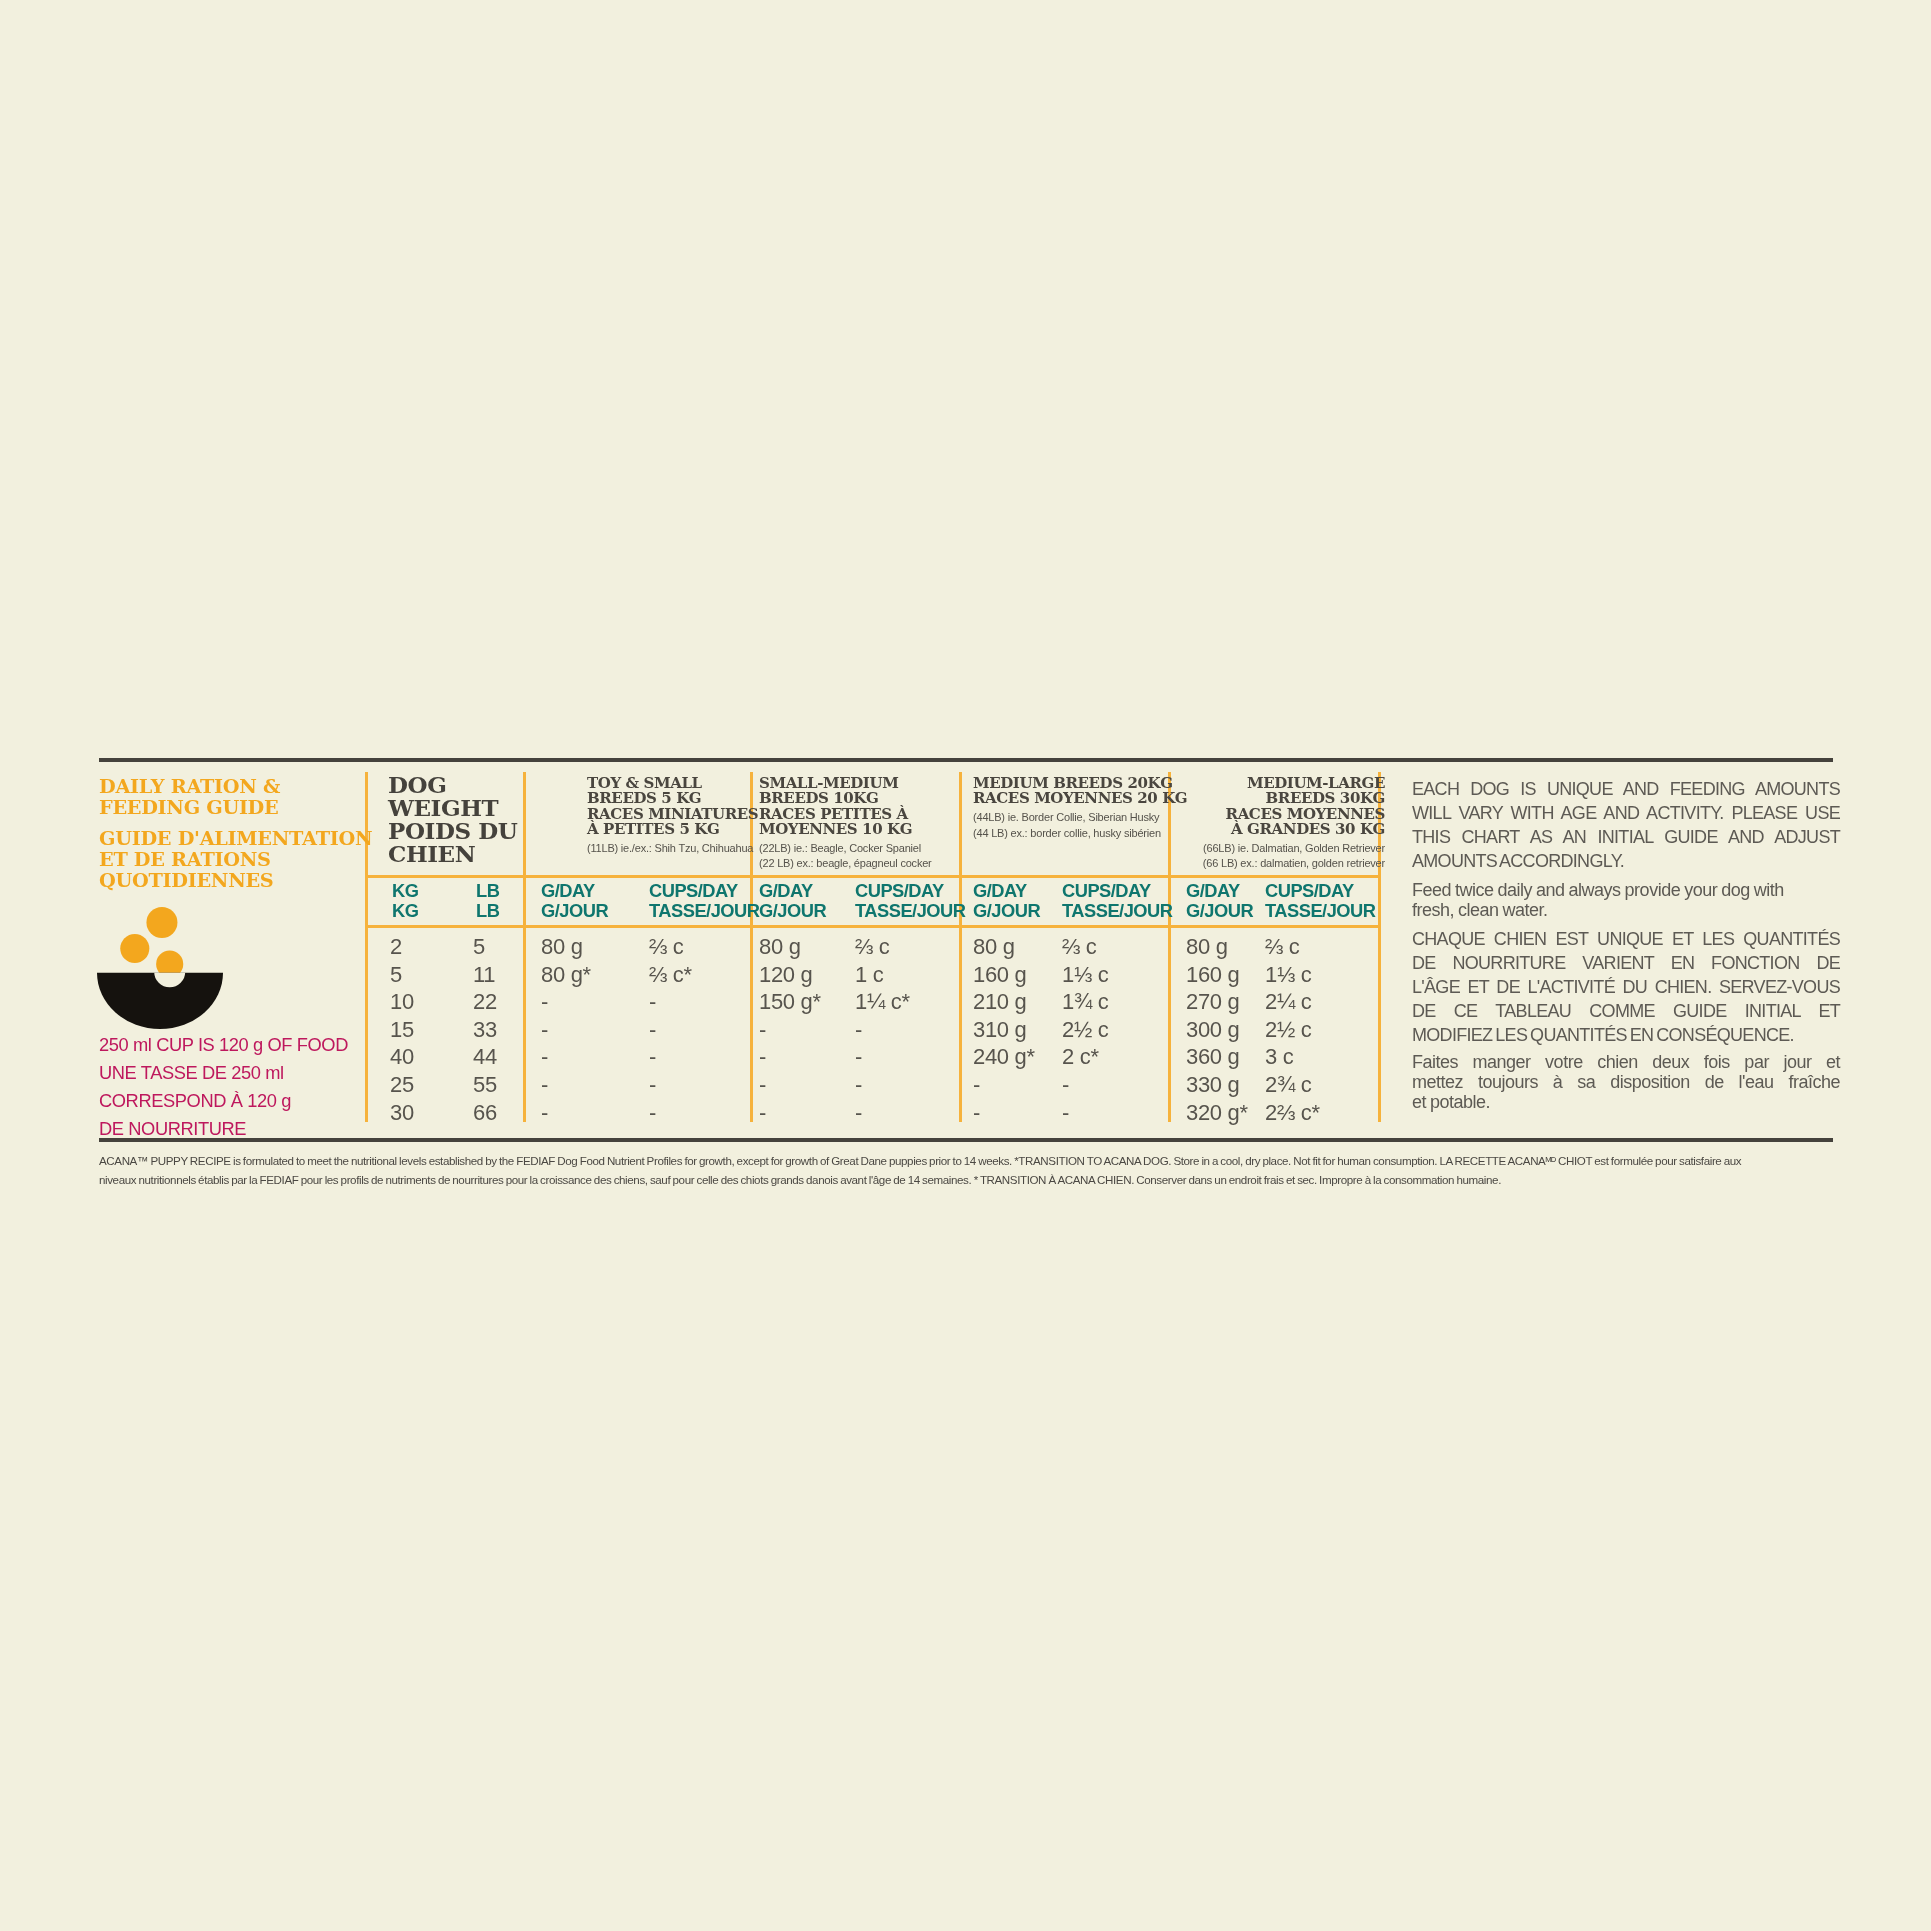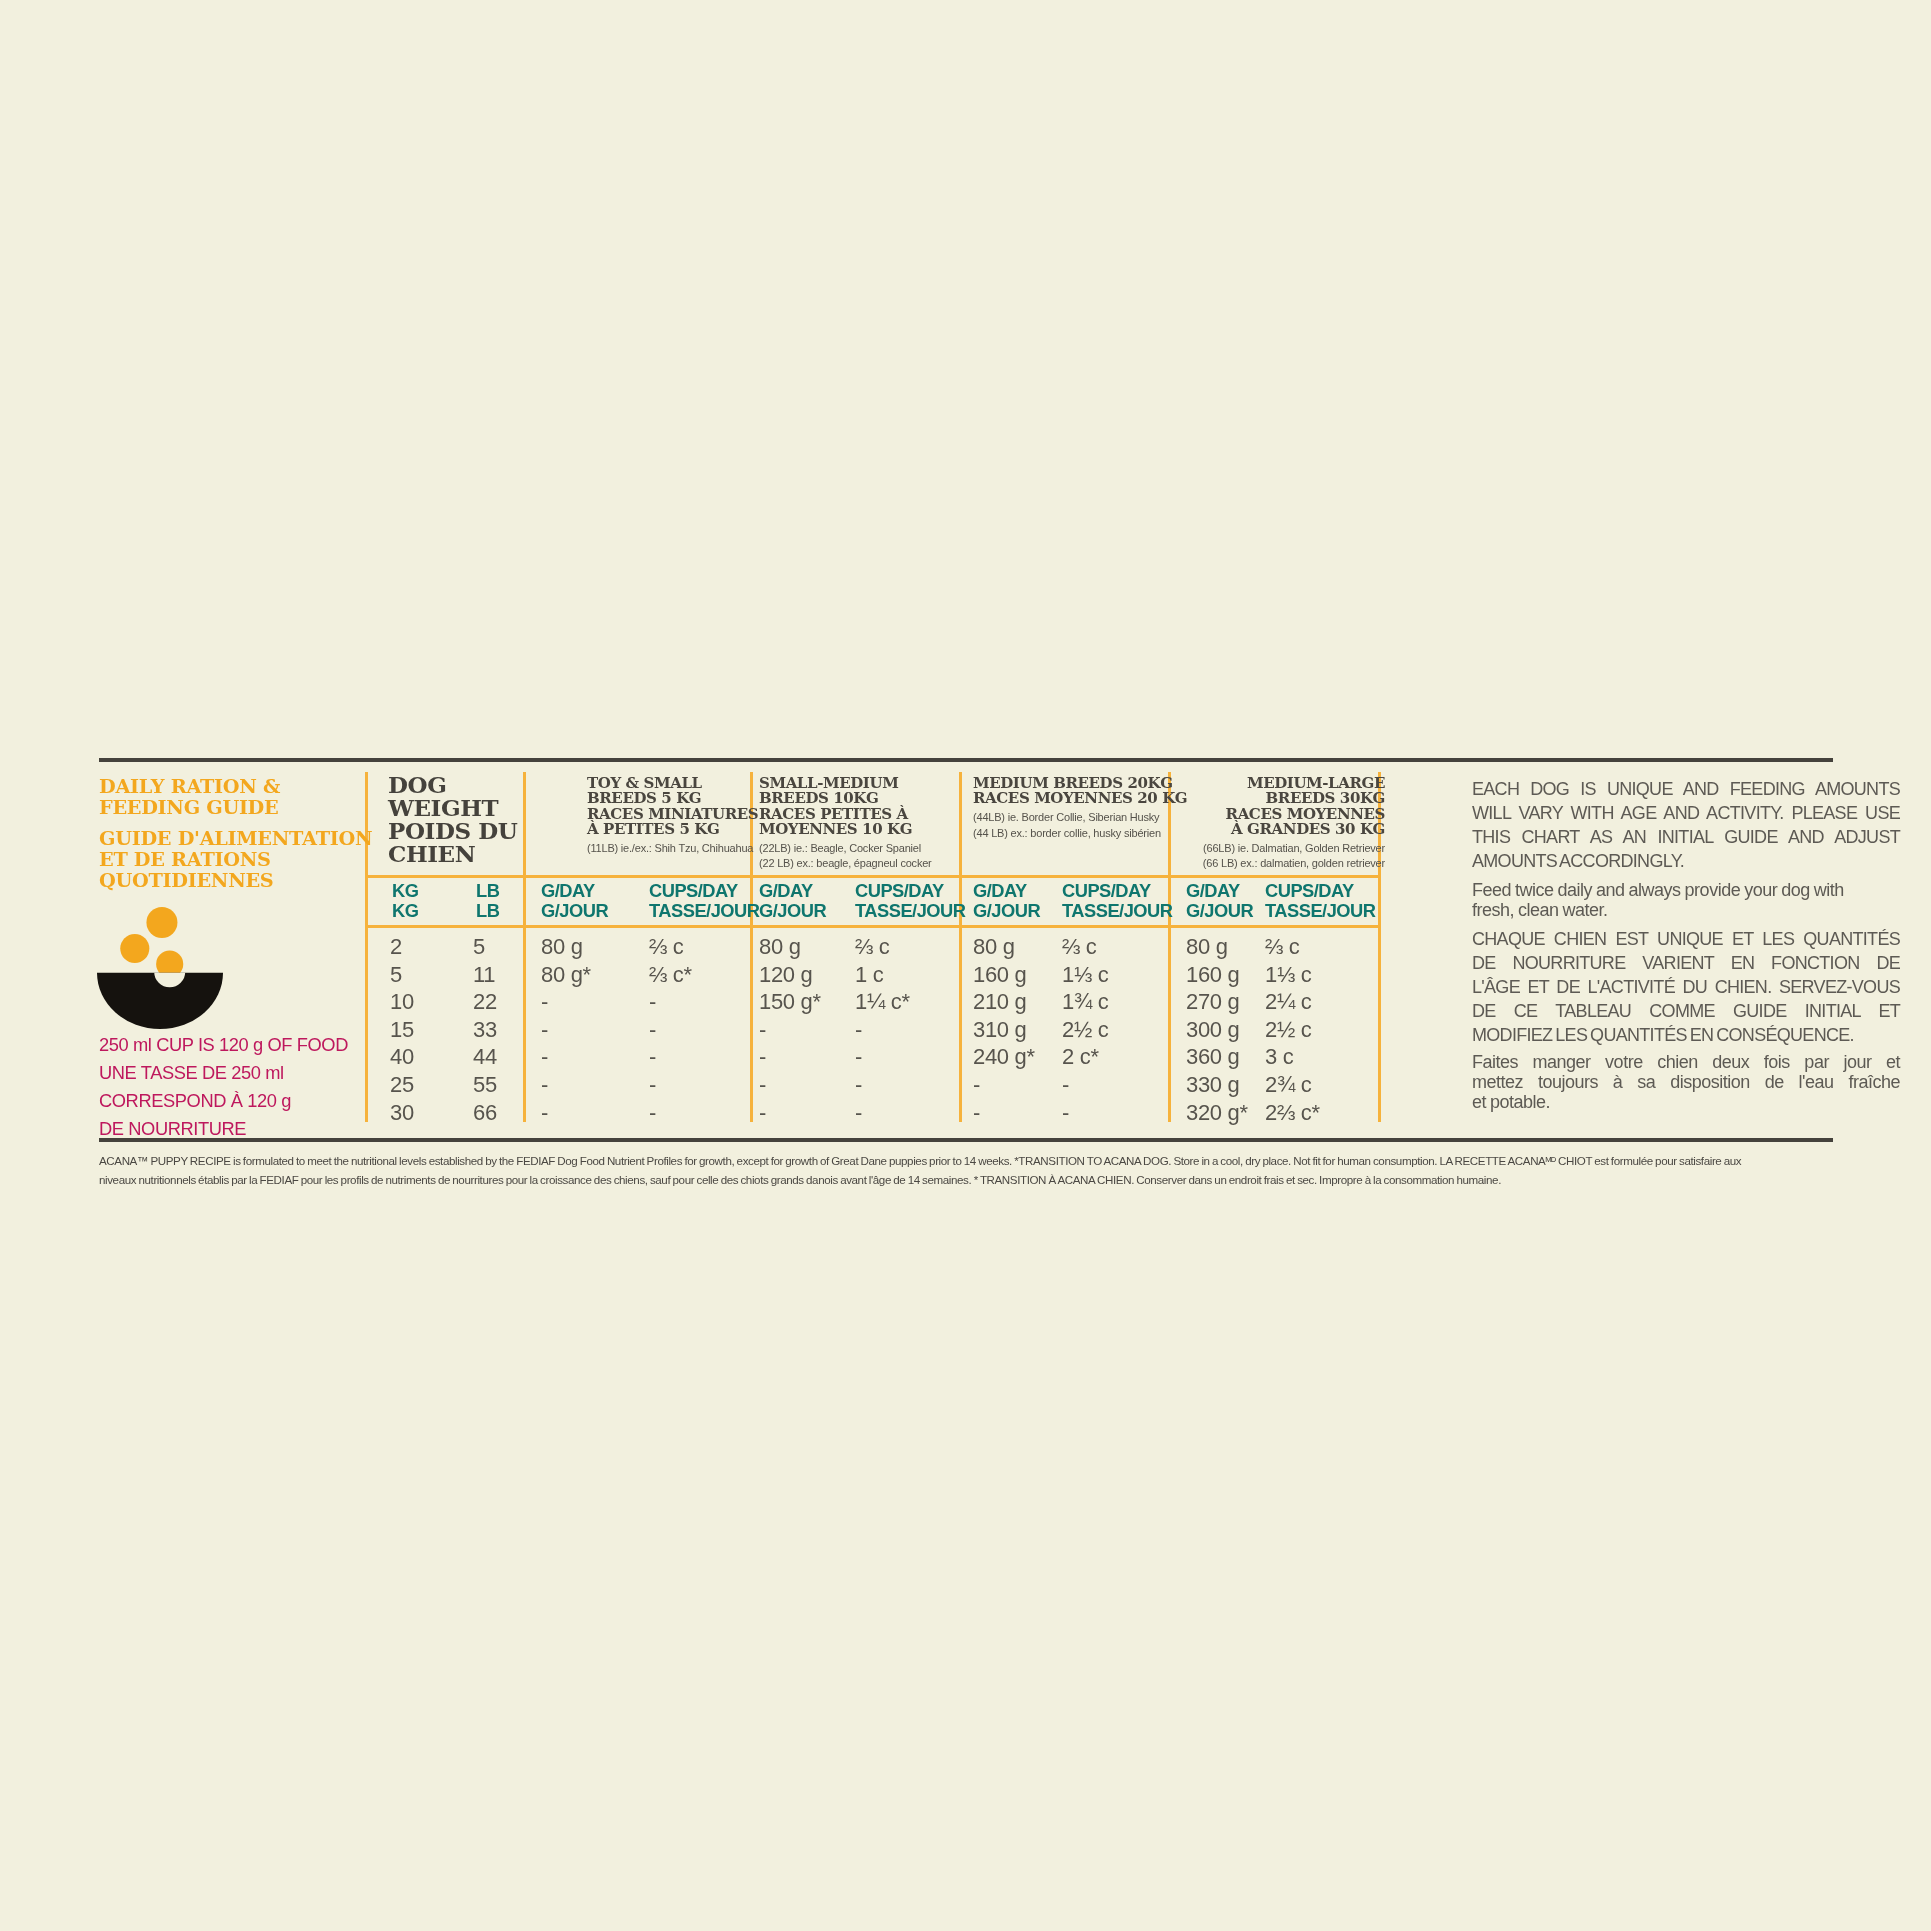--- a/index.html
+++ b/index.html
@@ -43,21 +43,21 @@
   .row{position:absolute;left:0;width:1931px;height:28px;}
   .cell{position:absolute;top:0;color:#57544d;font-size:22px;line-height:28px;letter-spacing:-0.3px;white-space:pre;}
   .c-kg{left:390px;} .c-lb{left:473px;}
   .c-g1v{left:541px;} .c-g1c{left:649px;}
   .c-g2v{left:759px;} .c-g2c{left:855px;}
   .c-g3v{left:973px;} .c-g3c{left:1062px;}
   .c-g4v{left:1186px;} .c-g4c{left:1265px;}
   .r0{top:933px;} .r1{top:961px;} .r2{top:988px;} .r3{top:1016px;}
   .r4{top:1043px;} .r5{top:1071px;} .r6{top:1099px;}
   
-  .right-panel{position:absolute;left:1472px;top:777px;width:428px;color:#5d5a54;}
+  .right-panel{position:absolute;left:1412px;top:777px;width:428px;color:#5d5a54;}
   .caps{font-size:18px;line-height:24px;letter-spacing:-0.7px;word-spacing:-1.4px;}
   .sent{font-size:18px;line-height:20px;letter-spacing:-0.5px;word-spacing:-0.5px;}
   .jline{text-align:justify;text-align-last:justify;}
   .mb7{margin-bottom:6.8px;} .mb6{margin-bottom:5.8px;}
   .p2-block{white-space:pre-line;}
   
   .fn{
     position:absolute;left:99px;width:1734px;color:#4b4843;
     font-size:11.6px;line-height:19.3px;letter-spacing:-0.4px;word-spacing:-0.5px;white-space:nowrap;
   }

